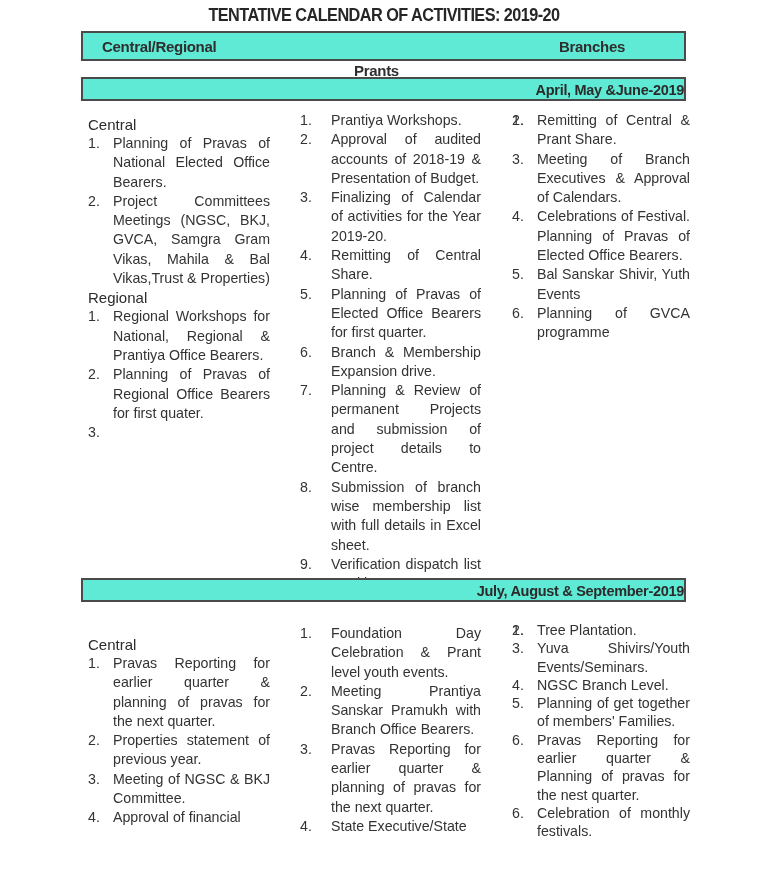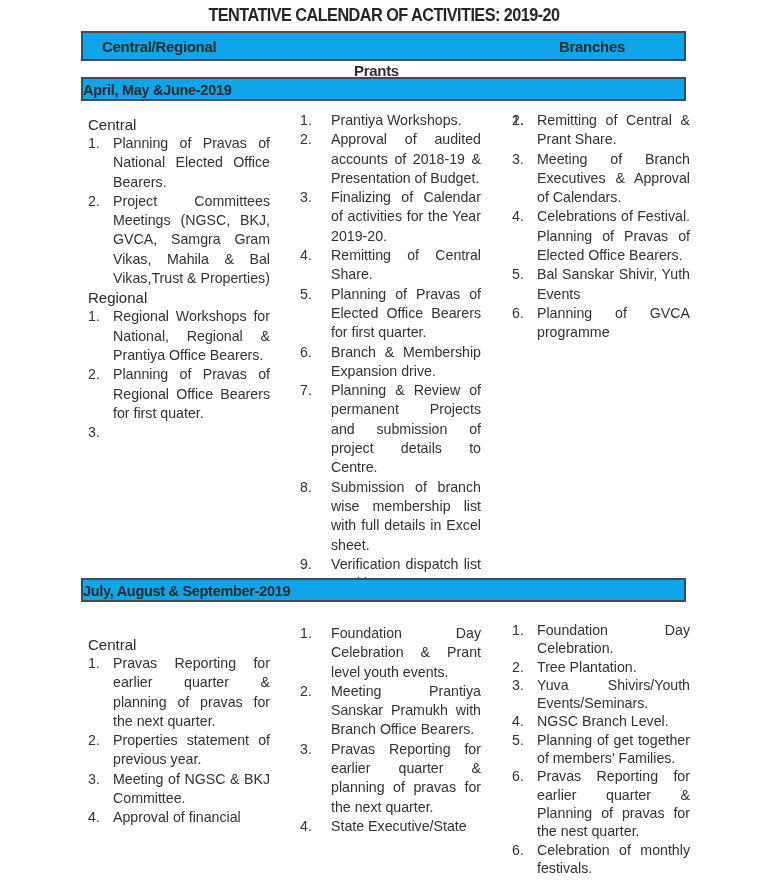--- a/index.html
+++ b/index.html
@@ -7,30 +7,30 @@
       width: 768px; height: 880px; position: relative; overflow: hidden;
       font-family: "Liberation Sans", sans-serif; color: #2b2b2b;
     }
     .title {
       position: absolute; left: 0; width: 768px; top: 5px; text-align: center;
       font-weight: bold; font-size: 17.5px; letter-spacing: -0.6px; color: #262626;
       transform: scaleX(0.93); transform-origin: center;
     }
     .box {
       position: absolute; left: 81px; width: 605px; border: 2px solid #4a4a4a;
-      box-sizing: border-box; background: #0ea5e9;
+      box-sizing: border-box; background: #5eead4;
     }
     .hdr-box { top: 31px; height: 30px; }
     .hdr-box span {
       position: absolute; top: 5px; font-weight: bold; font-size: 15px; color: #2e2e2e;
       letter-spacing: -0.3px;
     }
     .period-box { height: 24px; }
     .period-box .plabel {
-      position: absolute; left: 0; right: 0; top: 3px; text-align: left;
+      position: absolute; left: 0; right: 0; top: 3px; text-align: right;
       font-weight: bold; font-size: 14.5px; color: #2b2b2b; letter-spacing: -0.3px;
     }
     .col { position: absolute; font-size: 14.2px; line-height: 19.3px; color: #333; }
     .col .sec { font-weight: normal; font-size: 15px; color: #2b2b2b; line-height: 19px; }
     .col ol { list-style: none; margin: 0; padding: 0; }
     .col li { position: relative; text-align: justify; text-align-last: left; }
     .col li .num { position: absolute; top: 0; }
     .c-left { left: 88px; width: 182px; }
     .c-left li { padding-left: 25px; }
     .c-left li .num { left: 0; }
@@ -113,21 +113,21 @@
   <ol>
     <li><span class="num">1.</span><span>Foundation Day Celebration &amp; Prant level youth events.</span></li>
     <li><span class="num">2.</span><span>Meeting Prantiya Sanskar Pramukh with Branch Office Bearers.</span></li>
     <li><span class="num">3.</span><span>Pravas Reporting for earlier quarter &amp; planning of pravas for the next quarter.</span></li>
     <li><span class="num">4.</span><span>State Executive/State</span></li>
   </ol>
 </div>
 
 <div class="col c-right" style="top:621px; line-height:18.3px;">
   <ol>
-    <li><span class="num">1.</span><span>Foundation Day Celebration.</span></li>
+    <li><span class="num">1.</span></li>
     <li><span class="num">2.</span><span>Tree Plantation.</span></li>
     <li><span class="num">3.</span><span>Yuva Shivirs/Youth Events/Seminars.</span></li>
     <li><span class="num">4.</span><span>NGSC Branch Level.</span></li>
     <li><span class="num">5.</span><span>Planning of get together of members' Families.</span></li>
     <li><span class="num">6.</span><span>Pravas Reporting for earlier quarter &amp; Planning of pravas for the nest quarter.</span></li>
     <li><span class="num">6.</span><span>Celebration of monthly festivals.</span></li>
   </ol>
 </div>
 
 </body></html>

